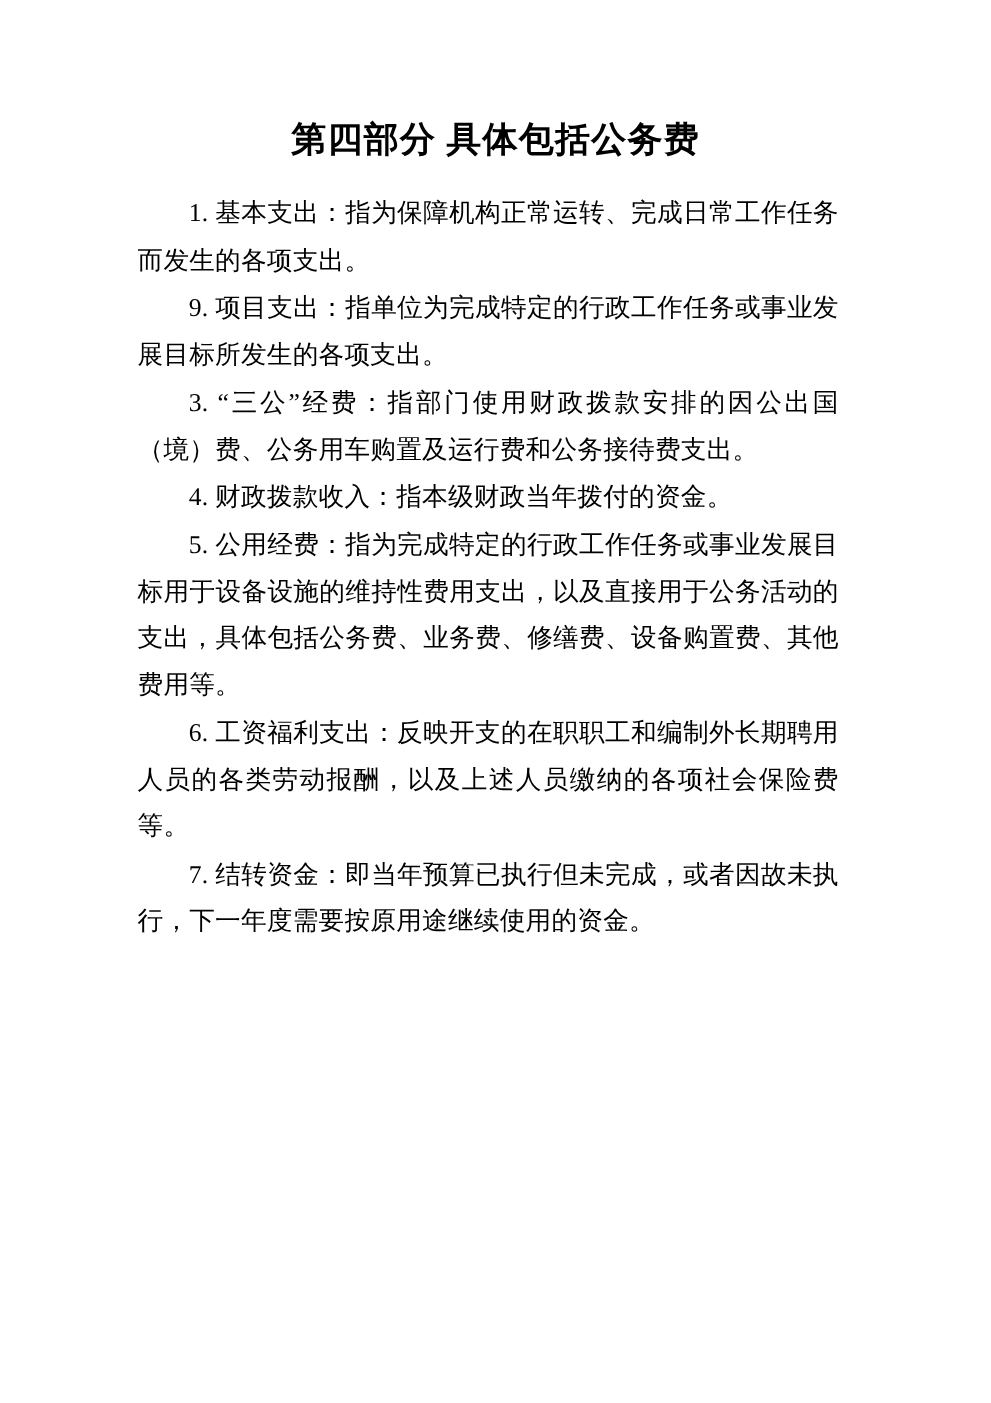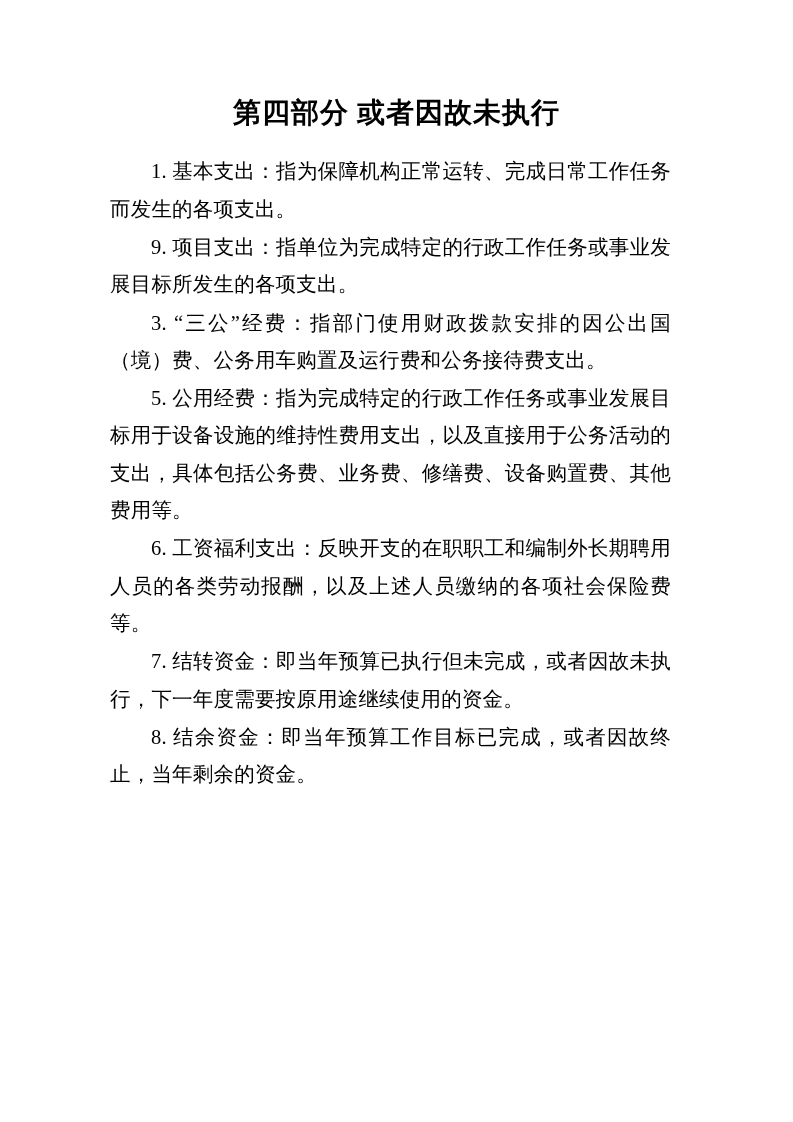--- a/index.html
+++ b/index.html
@@ -37,23 +37,23 @@
     text-indent: 2em;
     margin: 0 12px 1px 0;
     letter-spacing: 0.2px;
   }
 </style>
 </head>
 <body>
 
 <div class="page">
 
-  <h1 class="doc-title">第四部分  或者因故未执行</h1>
+  <h1 class="doc-title">第四部分  具体包括公务费</h1>
 
   <p class="para">1. 基本支出：指为保障机构正常运转、完成日常工作任务而发生的各项支出。</p>
   <p class="para">9. 项目支出：指单位为完成特定的行政工作任务或事业发展目标所发生的各项支出。</p>
   <p class="para">3. “三公”经费：指部门使用财政拨款安排的因公出国（境）费、公务用车购置及运行费和公务接待费支出。</p>
+  <p class="para">4. 财政拨款收入：指本级财政当年拨付的资金。</p>
   <p class="para">5. 公用经费：指为完成特定的行政工作任务或事业发展目标用于设备设施的维持性费用支出，以及直接用于公务活动的支出，具体包括公务费、业务费、修缮费、设备购置费、其他费用等。</p>
   <p class="para">6. 工资福利支出：反映开支的在职职工和编制外长期聘用人员的各类劳动报酬，以及上述人员缴纳的各项社会保险费等。</p>
   <p class="para">7. 结转资金：即当年预算已执行但未完成，或者因故未执行，下一年度需要按原用途继续使用的资金。</p>
-  <p class="para">8. 结余资金：即当年预算工作目标已完成，或者因故终止，当年剩余的资金。</p>
 
 </div>
 
 </body></html>

